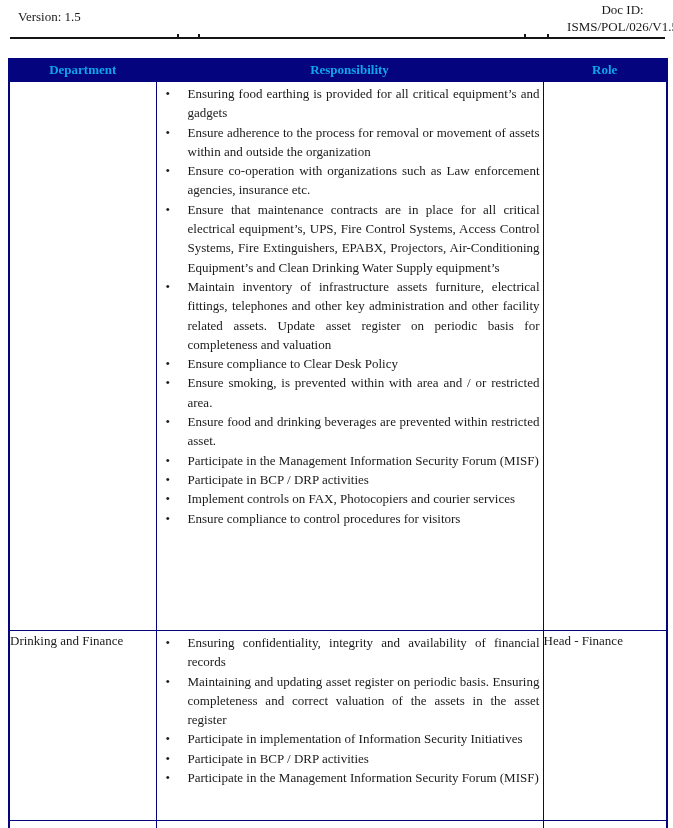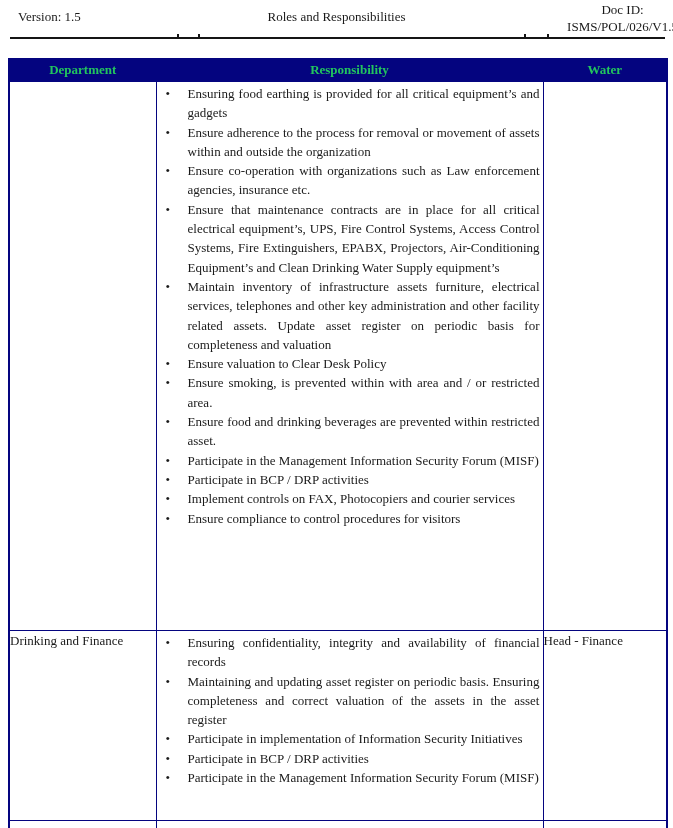--- a/index.html
+++ b/index.html
@@ -23,21 +23,21 @@
   
   table.roles {
     position:absolute; left:8px; top:58px;
     width:658px;
     border-collapse:collapse; table-layout:fixed;
     border:2px solid #04047f;
     font-size:13px;
   }
   table.roles th, table.roles td { border:1.5px solid #04047f; }
   table.roles th {
-    background:#04047f; color:#22c55e;
+    background:#04047f; color:#0ea5e9;
     font-weight:bold; text-align:center;
     height:18px; padding:1px 0 2px 0;
   }
   table.roles td { vertical-align:top; padding:0; background:#ffffff; }
   td.dept { padding:3px 24px 0 5px; line-height:19.3px; }
   td.role { padding:3px 4px 0 6px; line-height:19.3px;margin-top:48px; }
   ul.resp { list-style:none; margin:2px 0 0 0; padding:0; }
   ul.resp li {
     position:relative;
     padding:0 3px 0 31px;
@@ -48,21 +48,20 @@
   tr.row-cont  { height:549px; }
   tr.row-fin   { height:190px; }
   tr.row-part  { height:26px; }
 </style>
 </head>
 <body>
 
 <div class="page">
 
   <div class="ph-version">Version: 1.5</div>
-  <div class="ph-title">Roles and Responsibilities</div>
   <div class="ph-docid">
     <div>Doc ID:</div>
     <div>ISMS/POL/026/V1.5</div>
   </div>
 
   <div class="rule">
     <div class="tick" style="left:167px"></div>
     <div class="tick" style="left:188px"></div>
     <div class="tick" style="left:514px"></div>
     <div class="tick" style="left:537px"></div>
@@ -71,34 +70,34 @@
   <table class="roles">
     <colgroup>
       <col style="width:147px">
         <col style="width:387px">
         <col style="width:124px">
     </colgroup>
     <thead>
       <tr>
         <th>Department</th>
         <th>Responsibility</th>
-        <th>Water</th>
+        <th>Role</th>
       </tr>
     </thead>
     <tbody>
       <tr class="row-cont">
         <td class="dept"></td>
         <td>
           <ul class="resp">
             <li><span class="bullet">•</span><span>Ensuring food earthing is provided for all critical equipment’s and gadgets</span></li>
             <li><span class="bullet">•</span><span>Ensure adherence to the process for removal or movement of assets within and outside the organization</span></li>
             <li><span class="bullet">•</span><span>Ensure co-operation with organizations such as Law enforcement agencies, insurance etc.</span></li>
             <li><span class="bullet">•</span><span>Ensure that maintenance contracts are in place for all critical electrical equipment’s, UPS, Fire Control Systems, Access Control Systems, Fire Extinguishers, EPABX, Projectors, Air-Conditioning Equipment’s and Clean Drinking Water Supply equipment’s</span></li>
-            <li><span class="bullet">•</span><span>Maintain inventory of infrastructure assets furniture, electrical services, telephones and other key administration and other facility related assets. Update asset register on periodic basis for completeness and valuation</span></li>
-            <li><span class="bullet">•</span><span>Ensure valuation to Clear Desk Policy</span></li>
+            <li><span class="bullet">•</span><span>Maintain inventory of infrastructure assets furniture, electrical fittings, telephones and other key administration and other facility related assets. Update asset register on periodic basis for completeness and valuation</span></li>
+            <li><span class="bullet">•</span><span>Ensure compliance to Clear Desk Policy</span></li>
             <li><span class="bullet">•</span><span>Ensure smoking, is prevented within with area and / or restricted area.</span></li>
             <li><span class="bullet">•</span><span>Ensure food and drinking beverages are prevented within restricted asset.</span></li>
             <li><span class="bullet">•</span><span>Participate in the Management Information Security Forum (MISF)</span></li>
             <li><span class="bullet">•</span><span>Participate in BCP / DRP activities</span></li>
             <li><span class="bullet">•</span><span>Implement controls on FAX, Photocopiers and courier services</span></li>
             <li><span class="bullet">•</span><span>Ensure compliance to control procedures for visitors</span></li>
           </ul>
         </td>
         <td class="role"></td>
       </tr>

